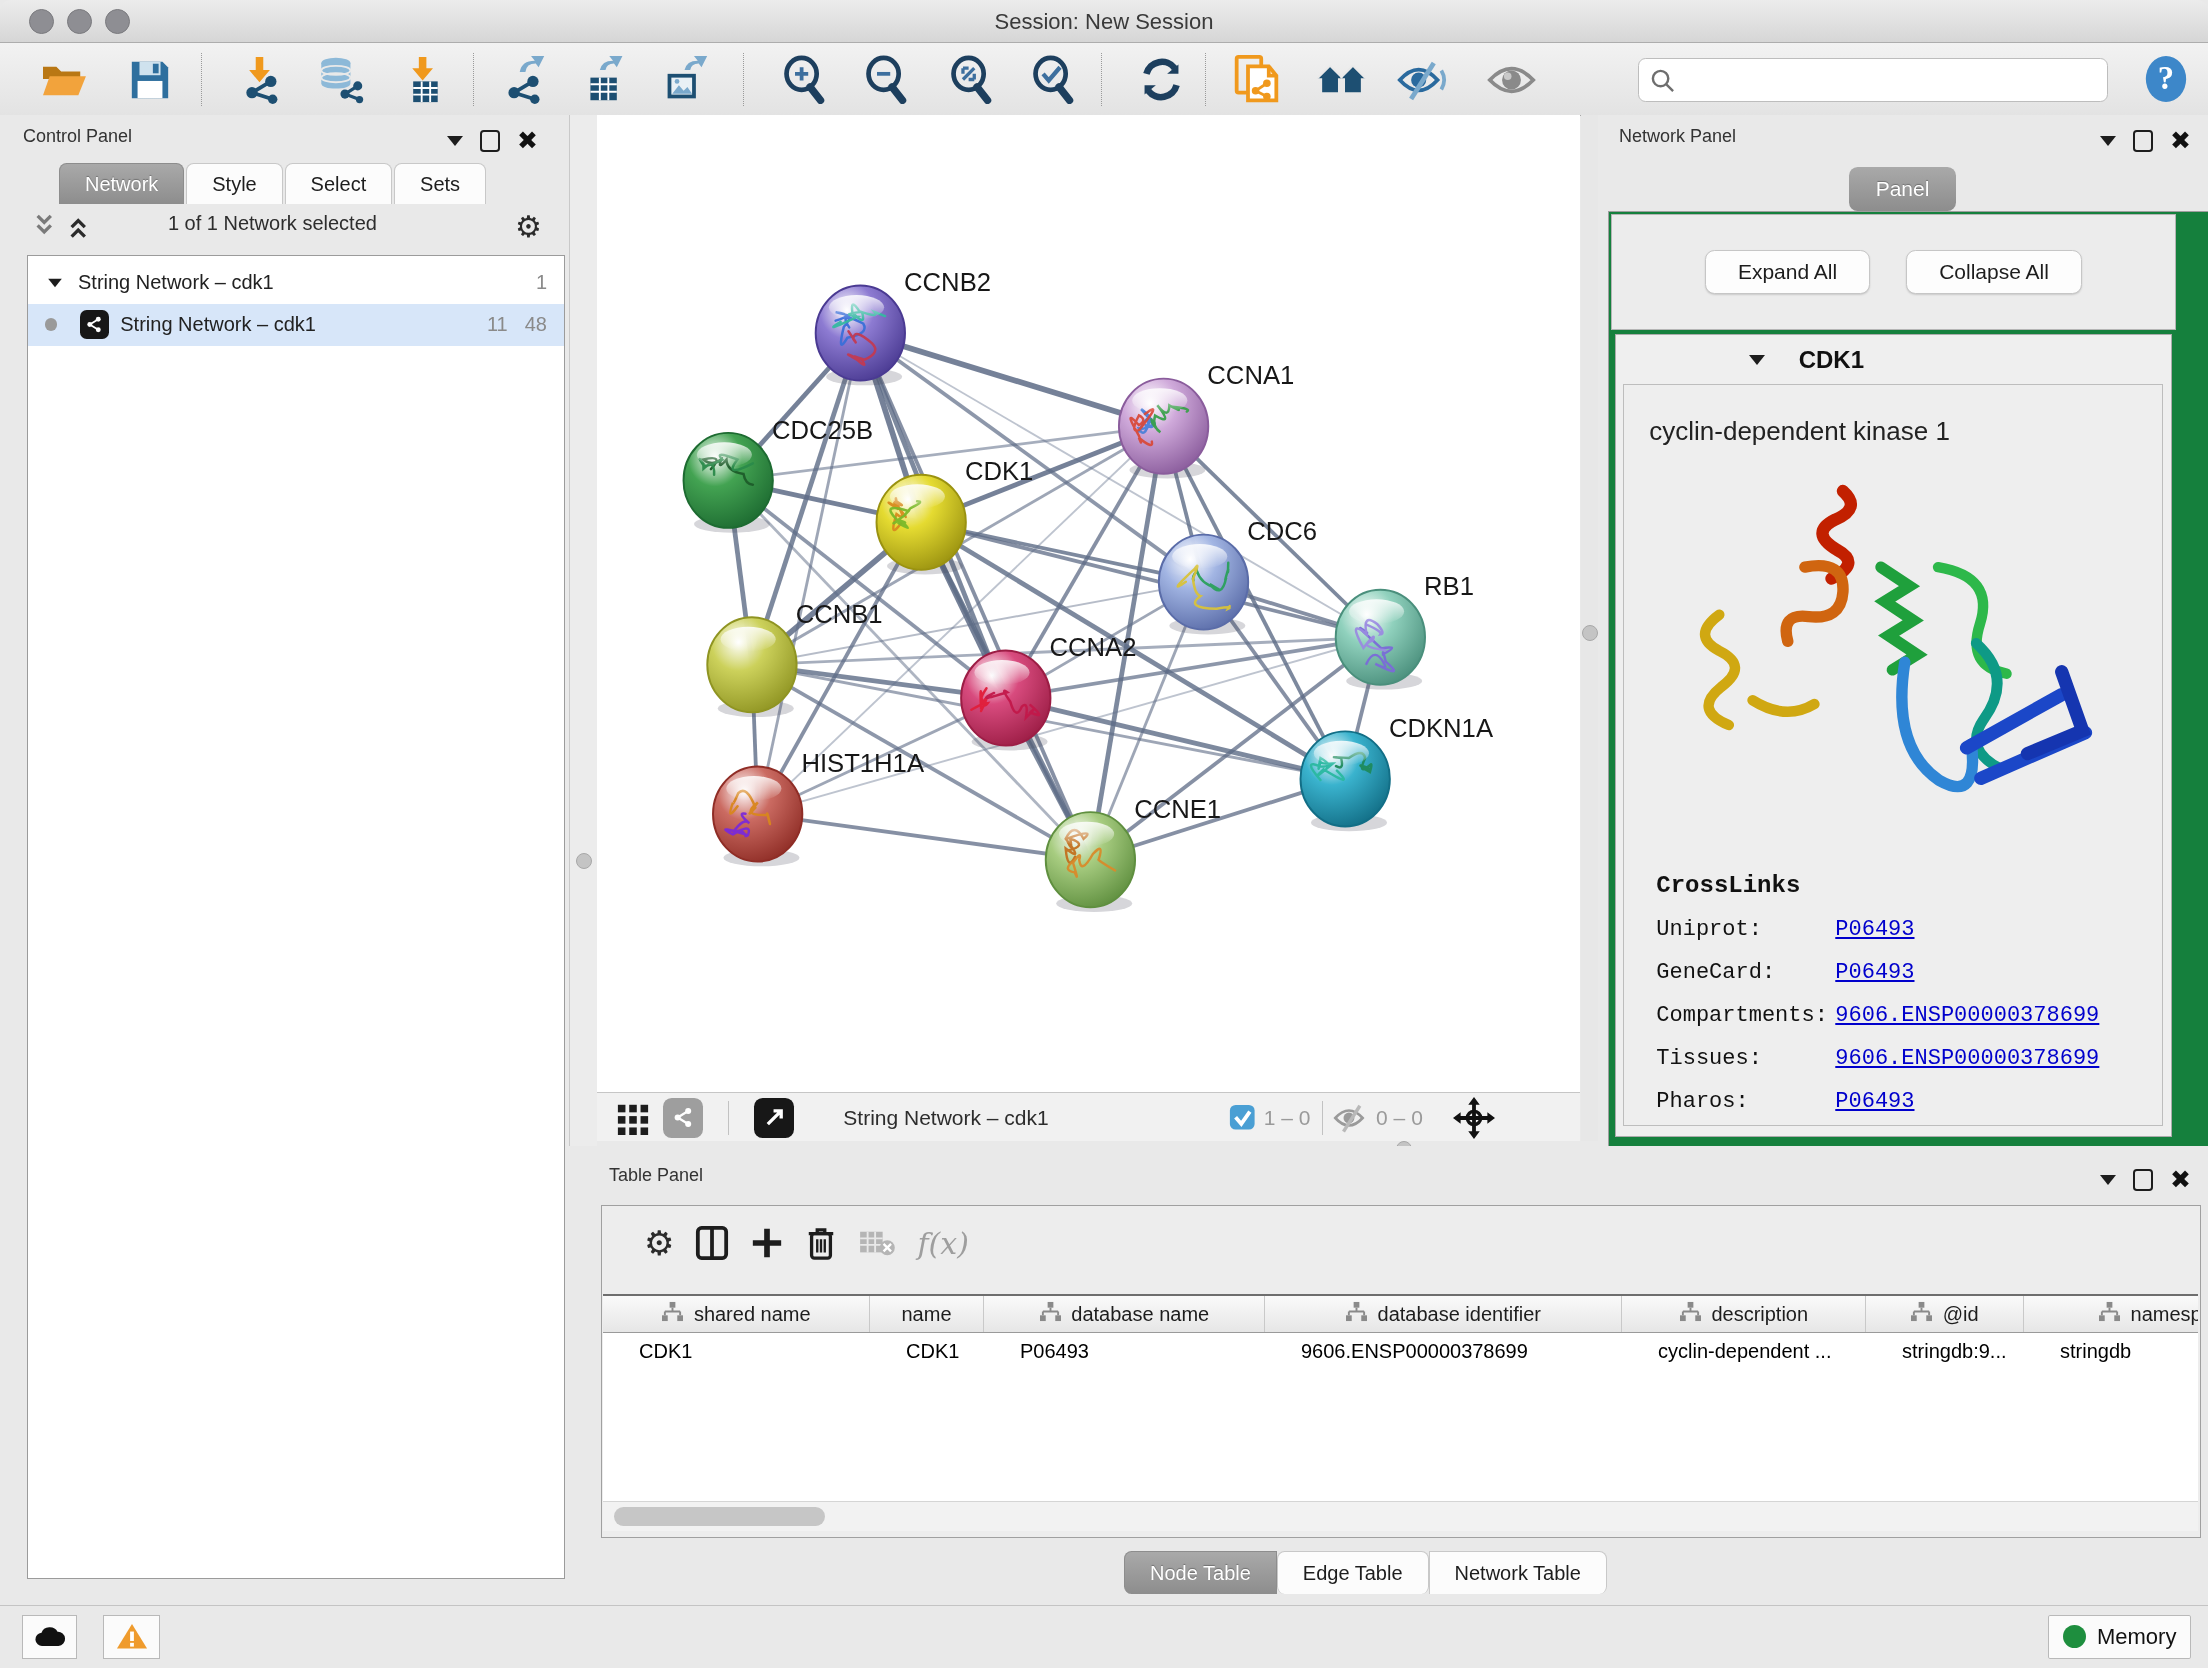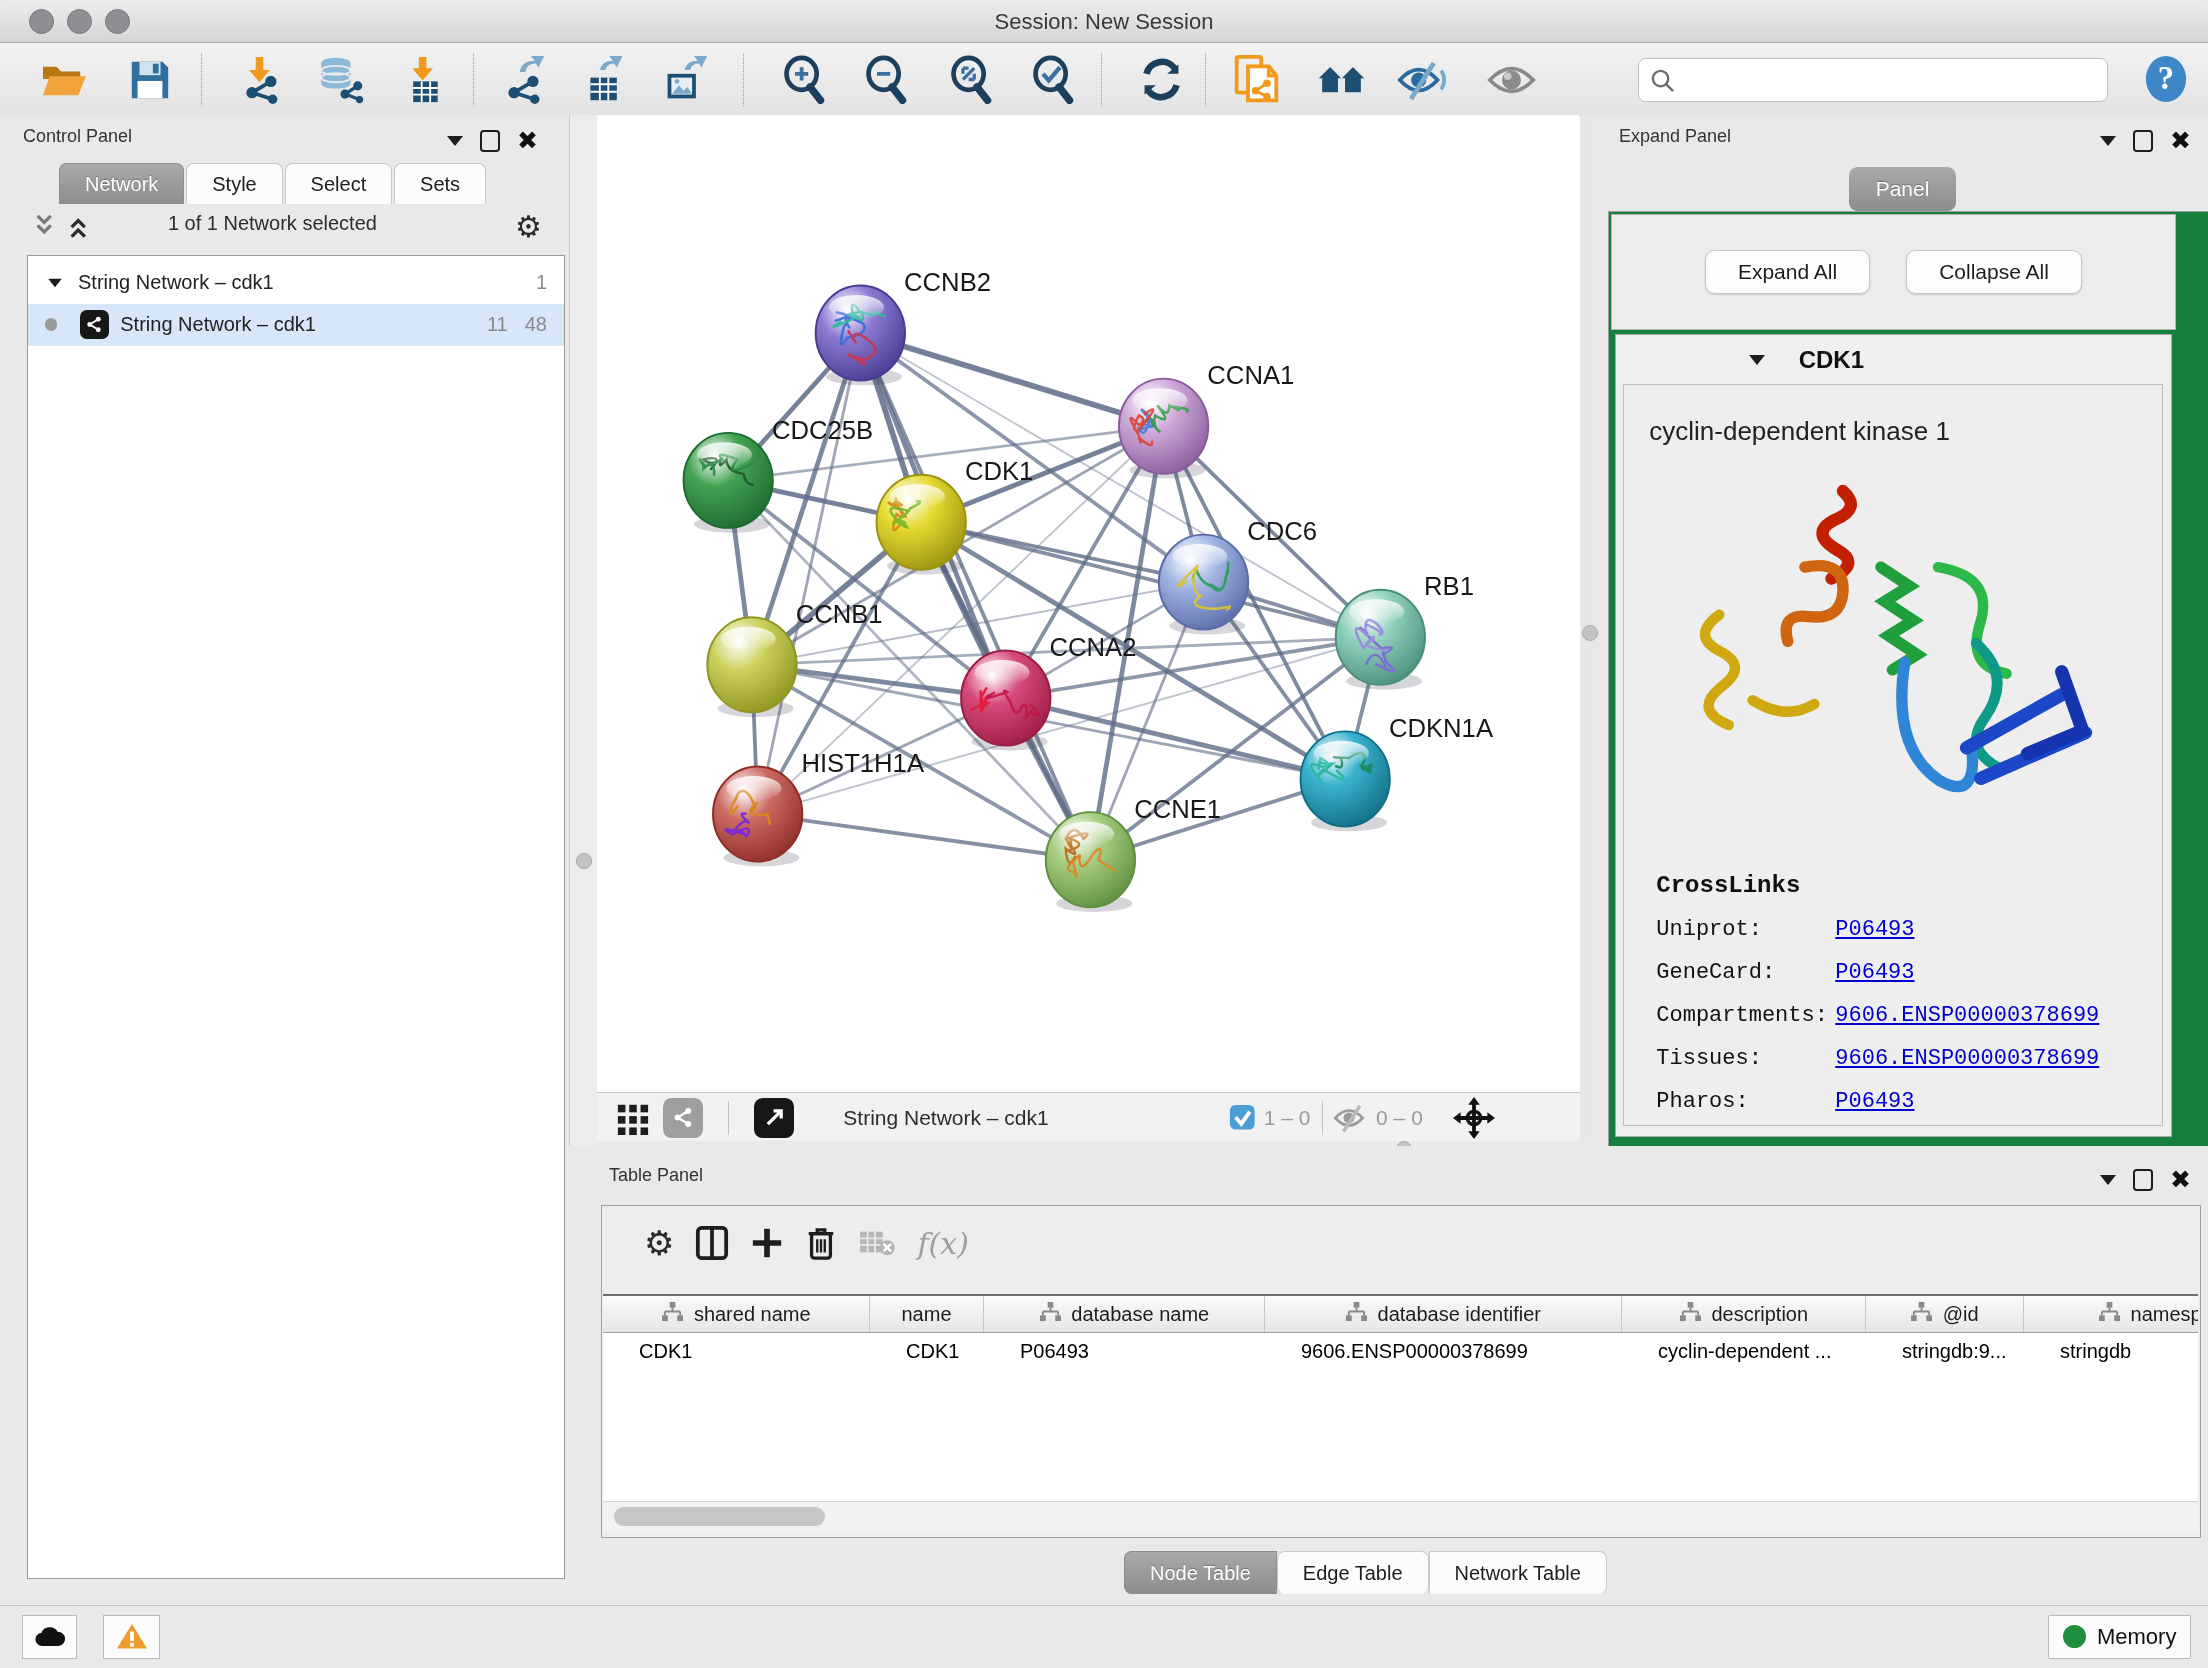--- a/index.html
+++ b/index.html
@@ -604,21 +604,21 @@
     <path d="M22 4 v36 M4 22 h36" stroke="#111" stroke-width="4"></path>
     <path d="M22 0 l6 8 h-12z M22 44 l6 -8 h-12z M0 22 l8 -6 v12z M44 22 l-8 -6 v12z" fill="#111"></path>
     <circle cx="22" cy="22" r="7" fill="none" stroke="#111" stroke-width="3.5"></circle>
   </svg>
 </div>
 <div class="abs hsplit">
   <div class="split-dot abs" style="left:799px;top:0px"></div>
 </div>
 
 <div class="abs results-panel">
-  <div class="abs rp-head panel-title">Expand Panel</div>
+  <div class="abs rp-head panel-title">Network Panel</div>
   <div class="abs rp-ctrl panel-ctrls">
     <span class="tri-down"></span>
     <span class="float-box"></span>
     <span class="close-x">✖</span>
   </div>
   <div class="abs rp-tab">Panel</div>
   <div class="abs rp-outer">
     <div class="abs rp-btnrow">
       <div class="rp-btn">Expand All</div>
       <div class="rp-btn">Collapse All</div>

